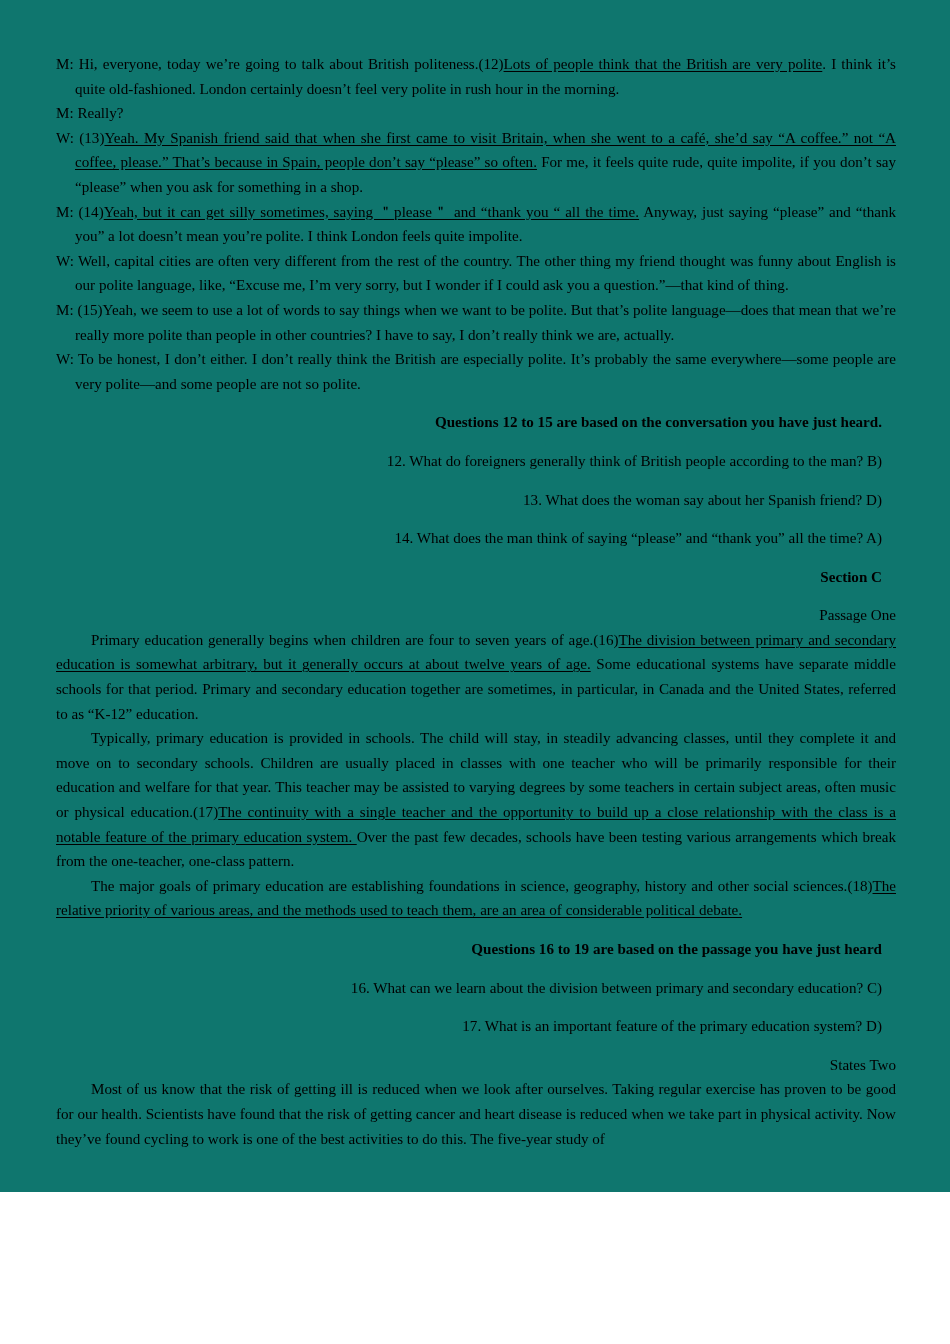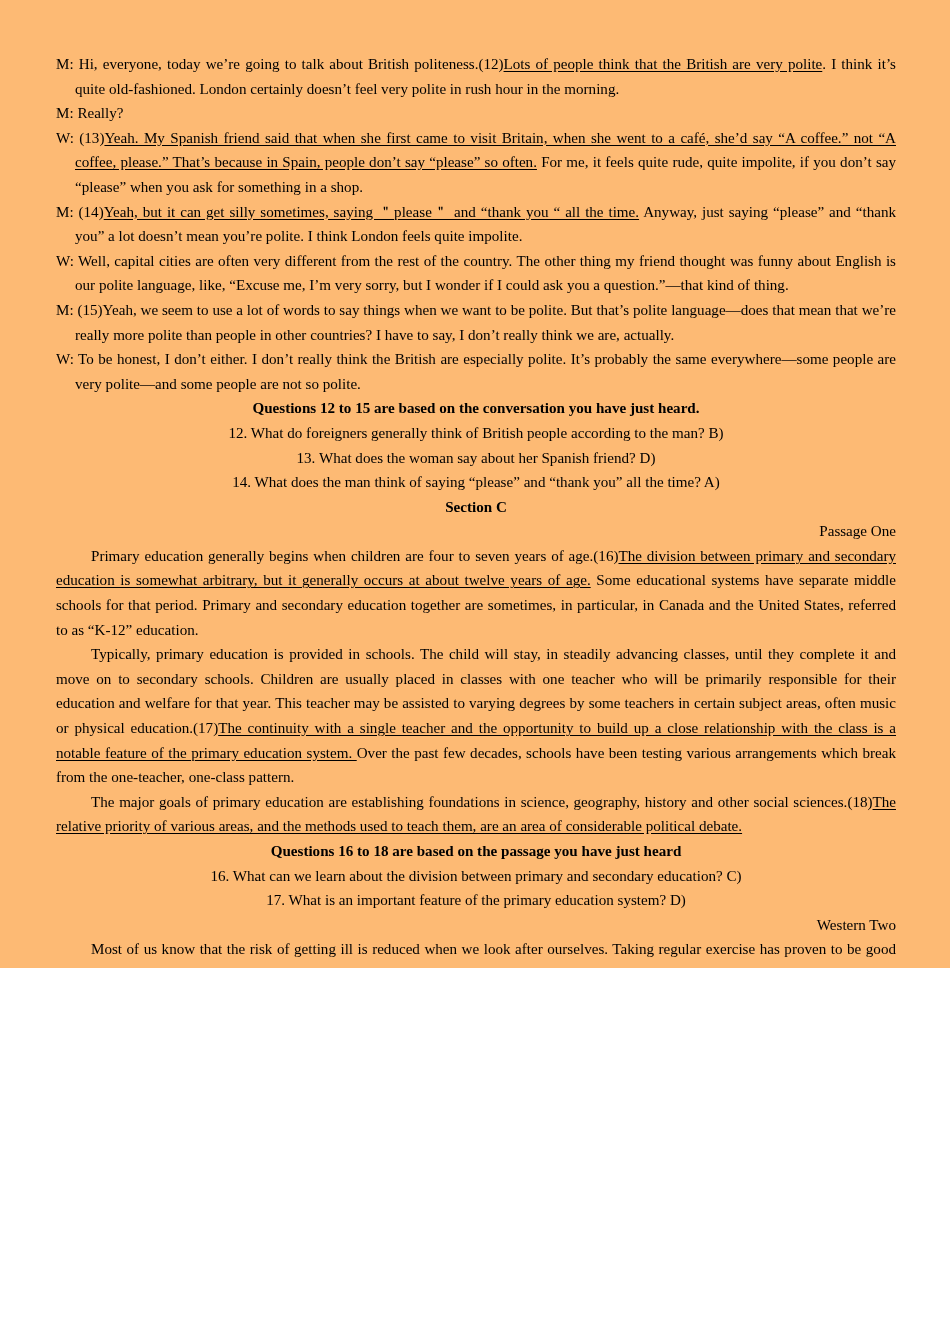--- a/index.html
+++ b/index.html
@@ -9,23 +9,23 @@
     background: #ffffff;
   }
   body {
     font-family: "Liberation Serif", "DejaVu Serif", serif;
     color: #000000;
   }
 
   .page {
     position: relative;
     width: 950px;
-    height: 968px;
+    height: 1192px;
     margin: 0 auto;
-    background: #fdba74;
+    background: #0f766e;
     overflow: hidden;
     box-sizing: border-box;
   }
 
   .content {
     position: absolute;
     left: 56px;
     top: 52px;
     width: 840px;
     font-size: 15.1px;
@@ -67,23 +67,23 @@
   .bold { font-weight: bold; }
 
   .center {
     display: block;
     text-align: right;
     text-indent: 0;
   }
 
   .q-line {
     display: block;
-    text-align: center;
+    text-align: right;
     text-indent: 0;
-    margin: 0;
+    margin: 14px;
     font-family: Liberation Serif, serif;
   }
 
   .u { text-decoration: underline; text-underline-offset: 2px; }
 </style>
 </head>
 <body>
 
 <div class="page">
   <div class="content">
@@ -108,26 +108,26 @@
     <div class="q-line bold">Section C</div>
 
     <div class="center">Passage One</div>
 
     <div id="passage-one-body">
         <div class="para"><span>Primary education generally begins when children are four to seven years of age.(16)</span><span class="u">The division between primary and secondary education is somewhat arbitrary, but it generally occurs at about twelve years of age.</span><span> Some educational systems have separate middle schools for that period. Primary and secondary education together are sometimes, in particular, in Canada and the United States, referred to as “K-12” education.</span></div>
         <div class="para"><span>Typically, primary education is provided in schools. The child will stay, in steadily advancing classes, until they complete it and move on to secondary schools. Children are usually placed in classes with one teacher who will be primarily responsible for their education and welfare for that year. This teacher may be assisted to varying degrees by some teachers in certain subject areas, often music or physical education.(17)</span><span class="u">The continuity with a single teacher and the opportunity to build up a close relationship with the class is a notable feature of the primary education system. </span><span>Over the past few decades, schools have been testing various arrangements which break from the one-teacher, one-class pattern.</span></div>
         <div class="para"><span>The major goals of primary education are establishing foundations in science, geography, history and other social sciences.(18)</span><span class="u">The relative priority of various areas, and the methods used to teach them, are an area of considerable political debate.</span></div>
       </div>
 
-    <div class="q-line bold">Questions 16 to 18 are based on the passage you have just heard</div>
+    <div class="q-line bold">Questions 16 to 19 are based on the passage you have just heard</div>
     <div id="questions-16-18-list">
         <div class="q-line">16. What can we learn about the division between primary and secondary education? C)</div>
         <div class="q-line">17. What is an important feature of the primary education system? D)</div>
       </div>
 
-    <div class="center">Western Two</div>
+    <div class="center">States Two</div>
 
     <div id="passage-two-body">
         <div class="para"><span>Most of us know that the risk of getting ill is reduced when we look after ourselves. Taking regular exercise has proven to be good for our health. Scientists have found that the risk of getting cancer and heart disease is reduced when we take part in physical activity. Now they’ve found cycling to work is one of the best activities to do this. The five-year study of</span></div>
       </div>
 
   </div>
 </div>
 
 </body></html>

